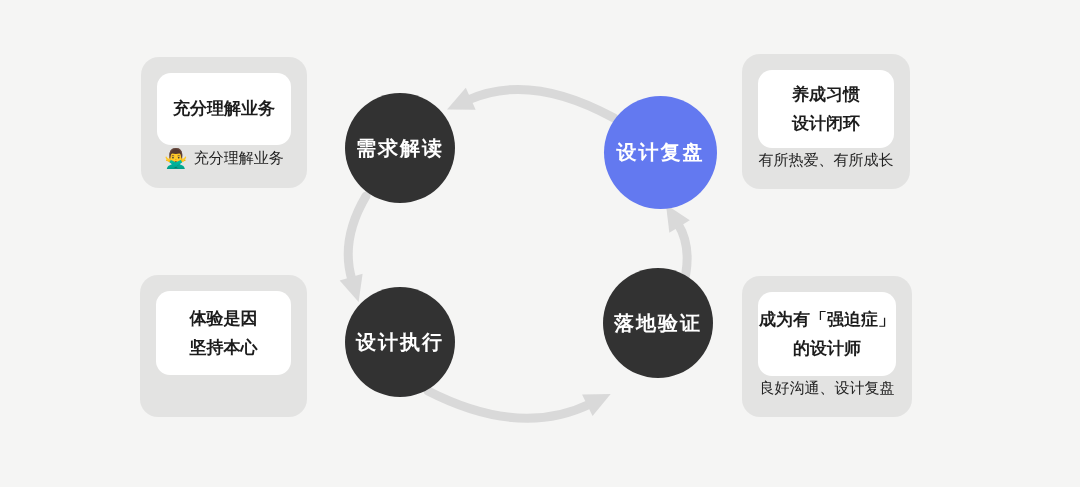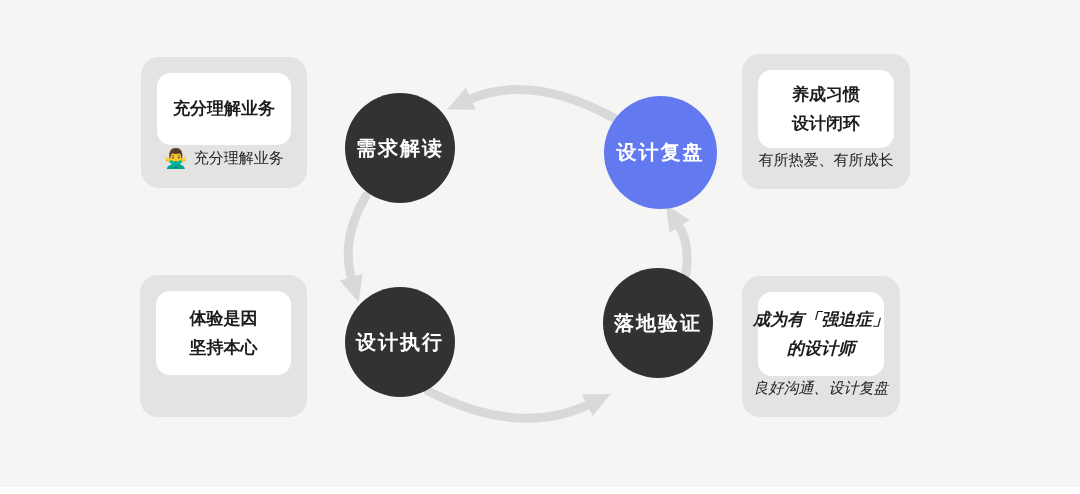--- a/index.html
+++ b/index.html
@@ -52,21 +52,21 @@
     white-space: nowrap;
   }
   .emoji { font-size: 19px; line-height: 19px; }
 
   .tl { left: 141px; top: 57px;  width: 166px; height: 131px; }
   .tl .card-inner { height: 72px; }
   .tr { left: 742px; top: 54px;  width: 168px; height: 135px; }
   .tr .card-inner { height: 78px; }
   .bl { left: 140px; top: 275px; width: 167px; height: 142px; gap: 32px; }
   .bl .card-inner { height: 84px; }
-  .br { left: 742px; top: 276px; width: 158px; height: 141px; font-style: italic; }
+  .br { left: 742px; top: 276px; width: 170px; height: 141px; }
   .br .card-inner { height: 84px; }
 
   
   .node {
     position: absolute;
     border-radius: 50%;
     display: flex;
     align-items: center;
     justify-content: center;
     color: #ffffff;

